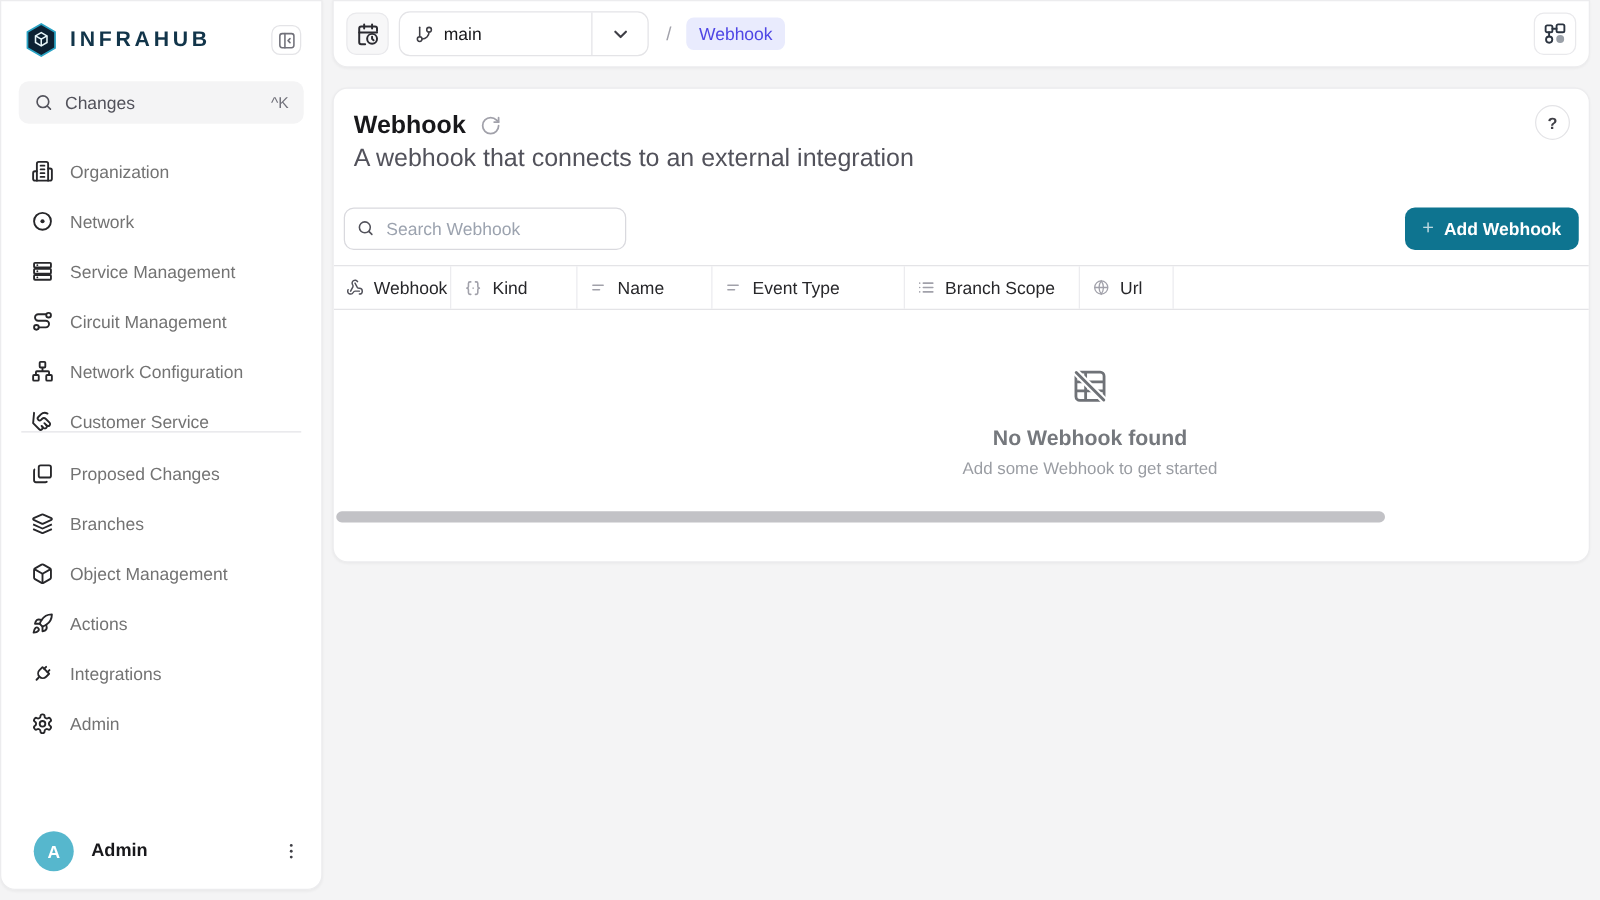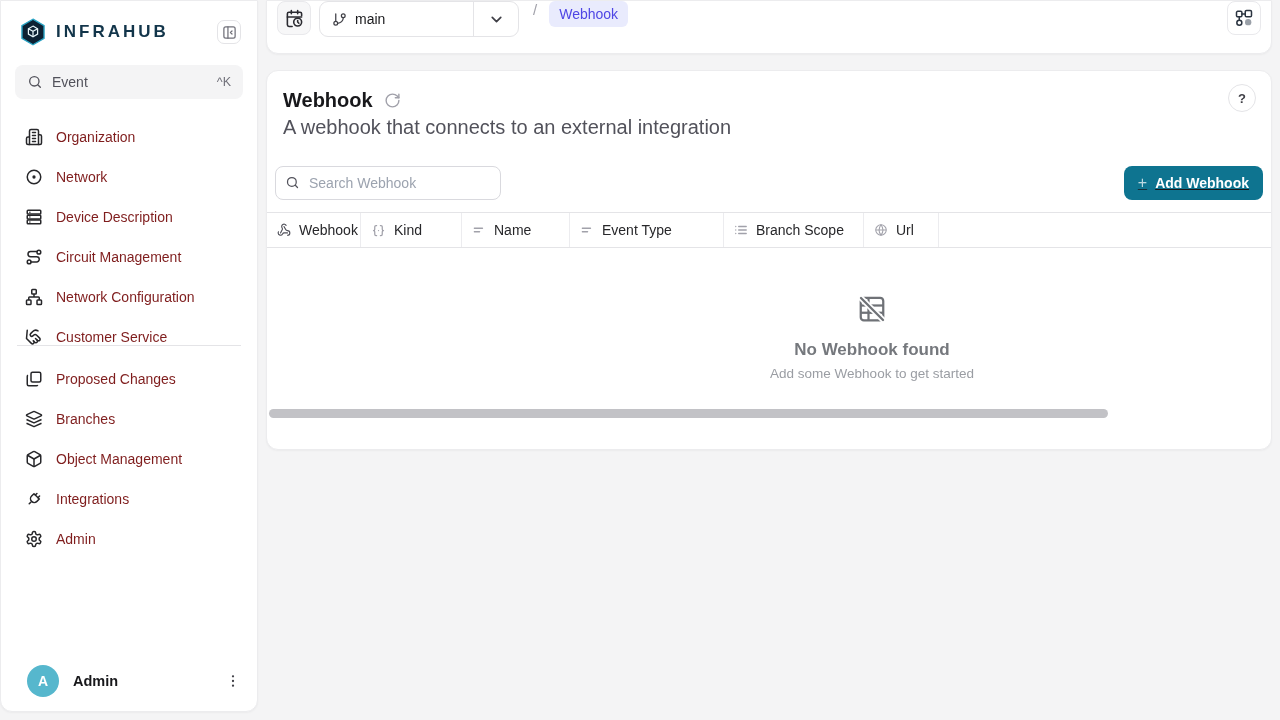--- a/index.html
+++ b/index.html
@@ -19,33 +19,33 @@
   .collapse-btn { margin-left:auto; width:24px; height:24px; border:1px solid #e4e4e7; border-radius:7px;
     display:flex; align-items:center; justify-content:center; color:#71717a; background:#fff; cursor:pointer; }
   .search-pill { margin:8px 14px 0; height:34px; background:#f4f4f5; border-radius:8px;
     display:flex; align-items:center; padding:0 12px; cursor:pointer; }
   .search-pill .ph { font-size:14px; color:#52525b; margin-left:9px; }
   .search-pill kbd { margin-left:auto; font-family:inherit; font-size:12.5px; color:#71717a; }
   .nav-group1 { height:246px; overflow:hidden; padding-top:18px; }
   .nav-group2 { padding-top:13px; }
   .nav-item { height:40px; display:flex; align-items:center; padding:0 24px; cursor:pointer; }
   .nav-item .ico { width:18px; height:18px; color:#27272a; flex:none; }
-  .nav-item .lbl { margin-left:13px; font-size:14px; font-weight:500; color:#7f1d1d; white-space:nowrap; }
+  .nav-item .lbl { margin-left:13px; font-size:14px; font-weight:500; color:#737373; white-space:nowrap; }
   .side-divider { border-top:1px solid #e4e4e7; margin:0 16px; }
   .user-row { position:absolute; left:0; right:0; bottom:14px; display:flex; align-items:center;
     padding:0 14px 0 26px; cursor:pointer; }
   .avatar { width:32px; height:32px; border-radius:50%; background:#56b7cd; color:#fff;
     font-size:14px; font-weight:600; display:flex; align-items:center; justify-content:center; }
   .user-name { margin-left:14px; font-size:14.5px; font-weight:600; color:#18181b; }
   .kebab { margin-left:auto; color:#3f3f46; width:20px; height:20px; display:flex; align-items:center;
     justify-content:center; cursor:pointer; }
 
   
   .topbar { position:absolute; left:266px; top:0; width:1006px; height:54px;
-    border-radius:0 0 12px 12px; display:flex; align-items:flex-start; padding:0 10px; }
+    border-radius:0 0 12px 12px; display:flex; align-items:center; padding:0 10px; }
   .icon-btn { width:34px; height:34px; border:1px solid #e9e9ec; border-radius:8px; background:#f7f7f8;
     display:flex; align-items:center; justify-content:center; color:#2b2b31; cursor:pointer; }
   .branch-select { margin-left:8px; height:36px; width:200px; border:1px solid #e4e4e7; border-radius:9px;
     background:#fff; display:flex; align-items:center; cursor:pointer; }
   .branch-left { display:flex; align-items:center; flex:1; padding:0 12px; }
   .branch-name { font-size:14px; color:#18181b; margin-left:8px; }
   .branch-sep { width:1px; height:100%; background:#e4e4e7; }
   .branch-chevron { width:44px; display:flex; align-items:center; justify-content:center; color:#3f3f46; }
   .crumb-slash { margin-left:14px; color:#a1a1aa; font-size:15px; }
   .crumb-chip { margin-left:12px; background:#e9ebfd; color:#4f46e5; font-size:14px;
@@ -56,21 +56,21 @@
   .main-card { position:absolute; left:266px; top:70px; width:1006px; height:380px;
     border-radius:12px; overflow:hidden; }
   .page-head { position:relative; padding:16px 16px 0; }
   .title-row { display:flex; align-items:center; }
   .page-title { font-size:20px; font-weight:700; color:#18181b; line-height:26px; }
   .refresh-btn { margin-left:11px; color:#a1a1aa; cursor:pointer; }
   .page-desc { margin-top:4px; font-size:20px; color:#52525b; line-height:20px; }
   .help-btn { position:absolute; right:15px; top:13px; width:28px; height:28px; border-radius:50%;
     border:1px solid #e4e4e7; background:#fff; color:#3f3f46; font-size:13px; font-weight:600;
     display:flex; align-items:center; justify-content:center; cursor:pointer; }
-  .toolbar { margin-top:29px; padding:0 8px; display:flex; align-items:flex-end; justify-content:space-between;text-decoration:underline; }
+  .toolbar { margin-top:29px; padding:0 8px; display:flex; align-items:flex-end; justify-content:space-between; }
   .search-wrap { position:relative; }
   .search-wrap .mag { position:absolute; left:10px; top:9px; color:#52525b; }
   .search-input { width:226px; height:34px; border:1px solid #d9d9de; border-radius:8px;
     padding:0 10px 0 33px; font-size:14px; color:#18181b; outline:none; font-family:inherit; }
   .search-input::placeholder { color:#9ca3af; }
   .add-btn { height:34px; padding:0 14px; border:none; border-radius:8px; background:#0e7490; color:#fff;
     font-size:14px; font-weight:600; font-family:inherit; display:flex; align-items:center; gap:8px; cursor:pointer; }
   .add-btn .plus { opacity:.72; font-size:16px; font-weight:400; }
 
   .table-zone { margin-top:12px; position:relative; }
@@ -109,21 +109,21 @@
           <path d="m16 9.5-2.5 2.5L16 14.5"></path>
       </svg>
     </span>
   </div>
 
   <div class="search-pill">
     <svg width="16" height="16" viewBox="0 0 24 24" fill="none" stroke="#52525b" stroke-width="2" stroke-linecap="round">
       <circle cx="11" cy="11" r="7"></circle>
         <path d="m20 20-3.5-3.5"></path>
     </svg>
-    <span class="ph">Event</span>
+    <span class="ph">Changes</span>
     <kbd>^K</kbd>
   </div>
 
   <nav class="nav-group1">
     <div class="nav-item">
       <span class="ico">
         <svg width="18" height="18" viewBox="0 0 24 24" fill="none" stroke="currentColor" stroke-width="2" stroke-linecap="round" stroke-linejoin="round">
           <path d="M6 22V4a2 2 0 0 1 2-2h8a2 2 0 0 1 2 2v18Z"></path>
             <path d="M6 12H4a2 2 0 0 0-2 2v6a2 2 0 0 0 2 2h2"></path>
             <path d="M18 9h2a2 2 0 0 1 2 2v9a2 2 0 0 1-2 2h-2"></path>
@@ -143,21 +143,21 @@
     </div>
     <div class="nav-item">
       <span class="ico">
         <svg width="18" height="18" viewBox="0 0 24 24" fill="none" stroke="currentColor" stroke-width="2" stroke-linecap="round">
           <rect x="3" y="3" width="18" height="5" rx="1"></rect>
             <rect x="3" y="9.5" width="18" height="5" rx="1"></rect>
             <rect x="3" y="16" width="18" height="5" rx="1"></rect>
           <path d="M6.5 5.5h.01M6.5 12h.01M6.5 18.5h.01"></path>
         </svg>
       </span>
-      <span class="lbl">Device Description</span>
+      <span class="lbl">Service Management</span>
     </div>
     <div class="nav-item">
       <span class="ico">
         <svg width="18" height="18" viewBox="0 0 24 24" fill="none" stroke="currentColor" stroke-width="2" stroke-linecap="round" stroke-linejoin="round">
           <circle cx="5.5" cy="18.5" r="2.5"></circle>
             <circle cx="18.5" cy="5.5" r="2.5"></circle>
           <path d="M8 18.5h7.5a3.5 3.5 0 0 0 0-7h-8a3.5 3.5 0 0 1 0-7H16"></path>
         </svg>
       </span>
       <span class="lbl">Circuit Management</span>
@@ -210,20 +210,31 @@
     </div>
     <div class="nav-item">
       <span class="ico">
         <svg width="18" height="18" viewBox="0 0 24 24" fill="none" stroke="currentColor" stroke-width="2" stroke-linejoin="round">
           <path d="M21 8a2 2 0 0 0-1-1.73l-7-4a2 2 0 0 0-2 0l-7 4A2 2 0 0 0 3 8v8a2 2 0 0 0 1 1.73l7 4a2 2 0 0 0 2 0l7-4A2 2 0 0 0 21 16Z"></path>
           <path d="m3.3 7 8.7 5 8.7-5"></path>
             <path d="M12 22V12"></path>
         </svg>
       </span>
       <span class="lbl">Object Management</span>
+    </div>
+    <div class="nav-item">
+      <span class="ico">
+        <svg width="18" height="18" viewBox="0 0 24 24" fill="none" stroke="currentColor" stroke-width="2" stroke-linecap="round" stroke-linejoin="round">
+          <path d="M4.5 16.5c-1.5 1.26-2 5-2 5s3.74-.5 5-2c.71-.84.7-2.13-.09-2.91a2.18 2.18 0 0 0-2.91-.09z"></path>
+          <path d="m12 15-3-3a22 22 0 0 1 2-3.95A12.88 12.88 0 0 1 22 2c0 2.72-.78 7.5-6 11a22.35 22.35 0 0 1-4 2z"></path>
+          <path d="M9 12H4s.55-3.03 2-4c1.62-1.08 5 0 5 0"></path>
+            <path d="M12 15v5s3.03-.55 4-2c1.08-1.62 0-5 0-5"></path>
+        </svg>
+      </span>
+      <span class="lbl">Actions</span>
     </div>
     <div class="nav-item">
       <span class="ico">
         <svg width="18" height="18" viewBox="0 0 24 24" fill="none" stroke="currentColor" stroke-width="2" stroke-linecap="round" stroke-linejoin="round">
           <g transform="rotate(45 12 12)">
             <path d="M12 21v-3"></path>
               <path d="M9.5 7V4"></path>
               <path d="M14.5 7V4"></path>
               <path d="M7 7h10v4.5a5 5 0 0 1-10 0Z"></path>
           </g>

